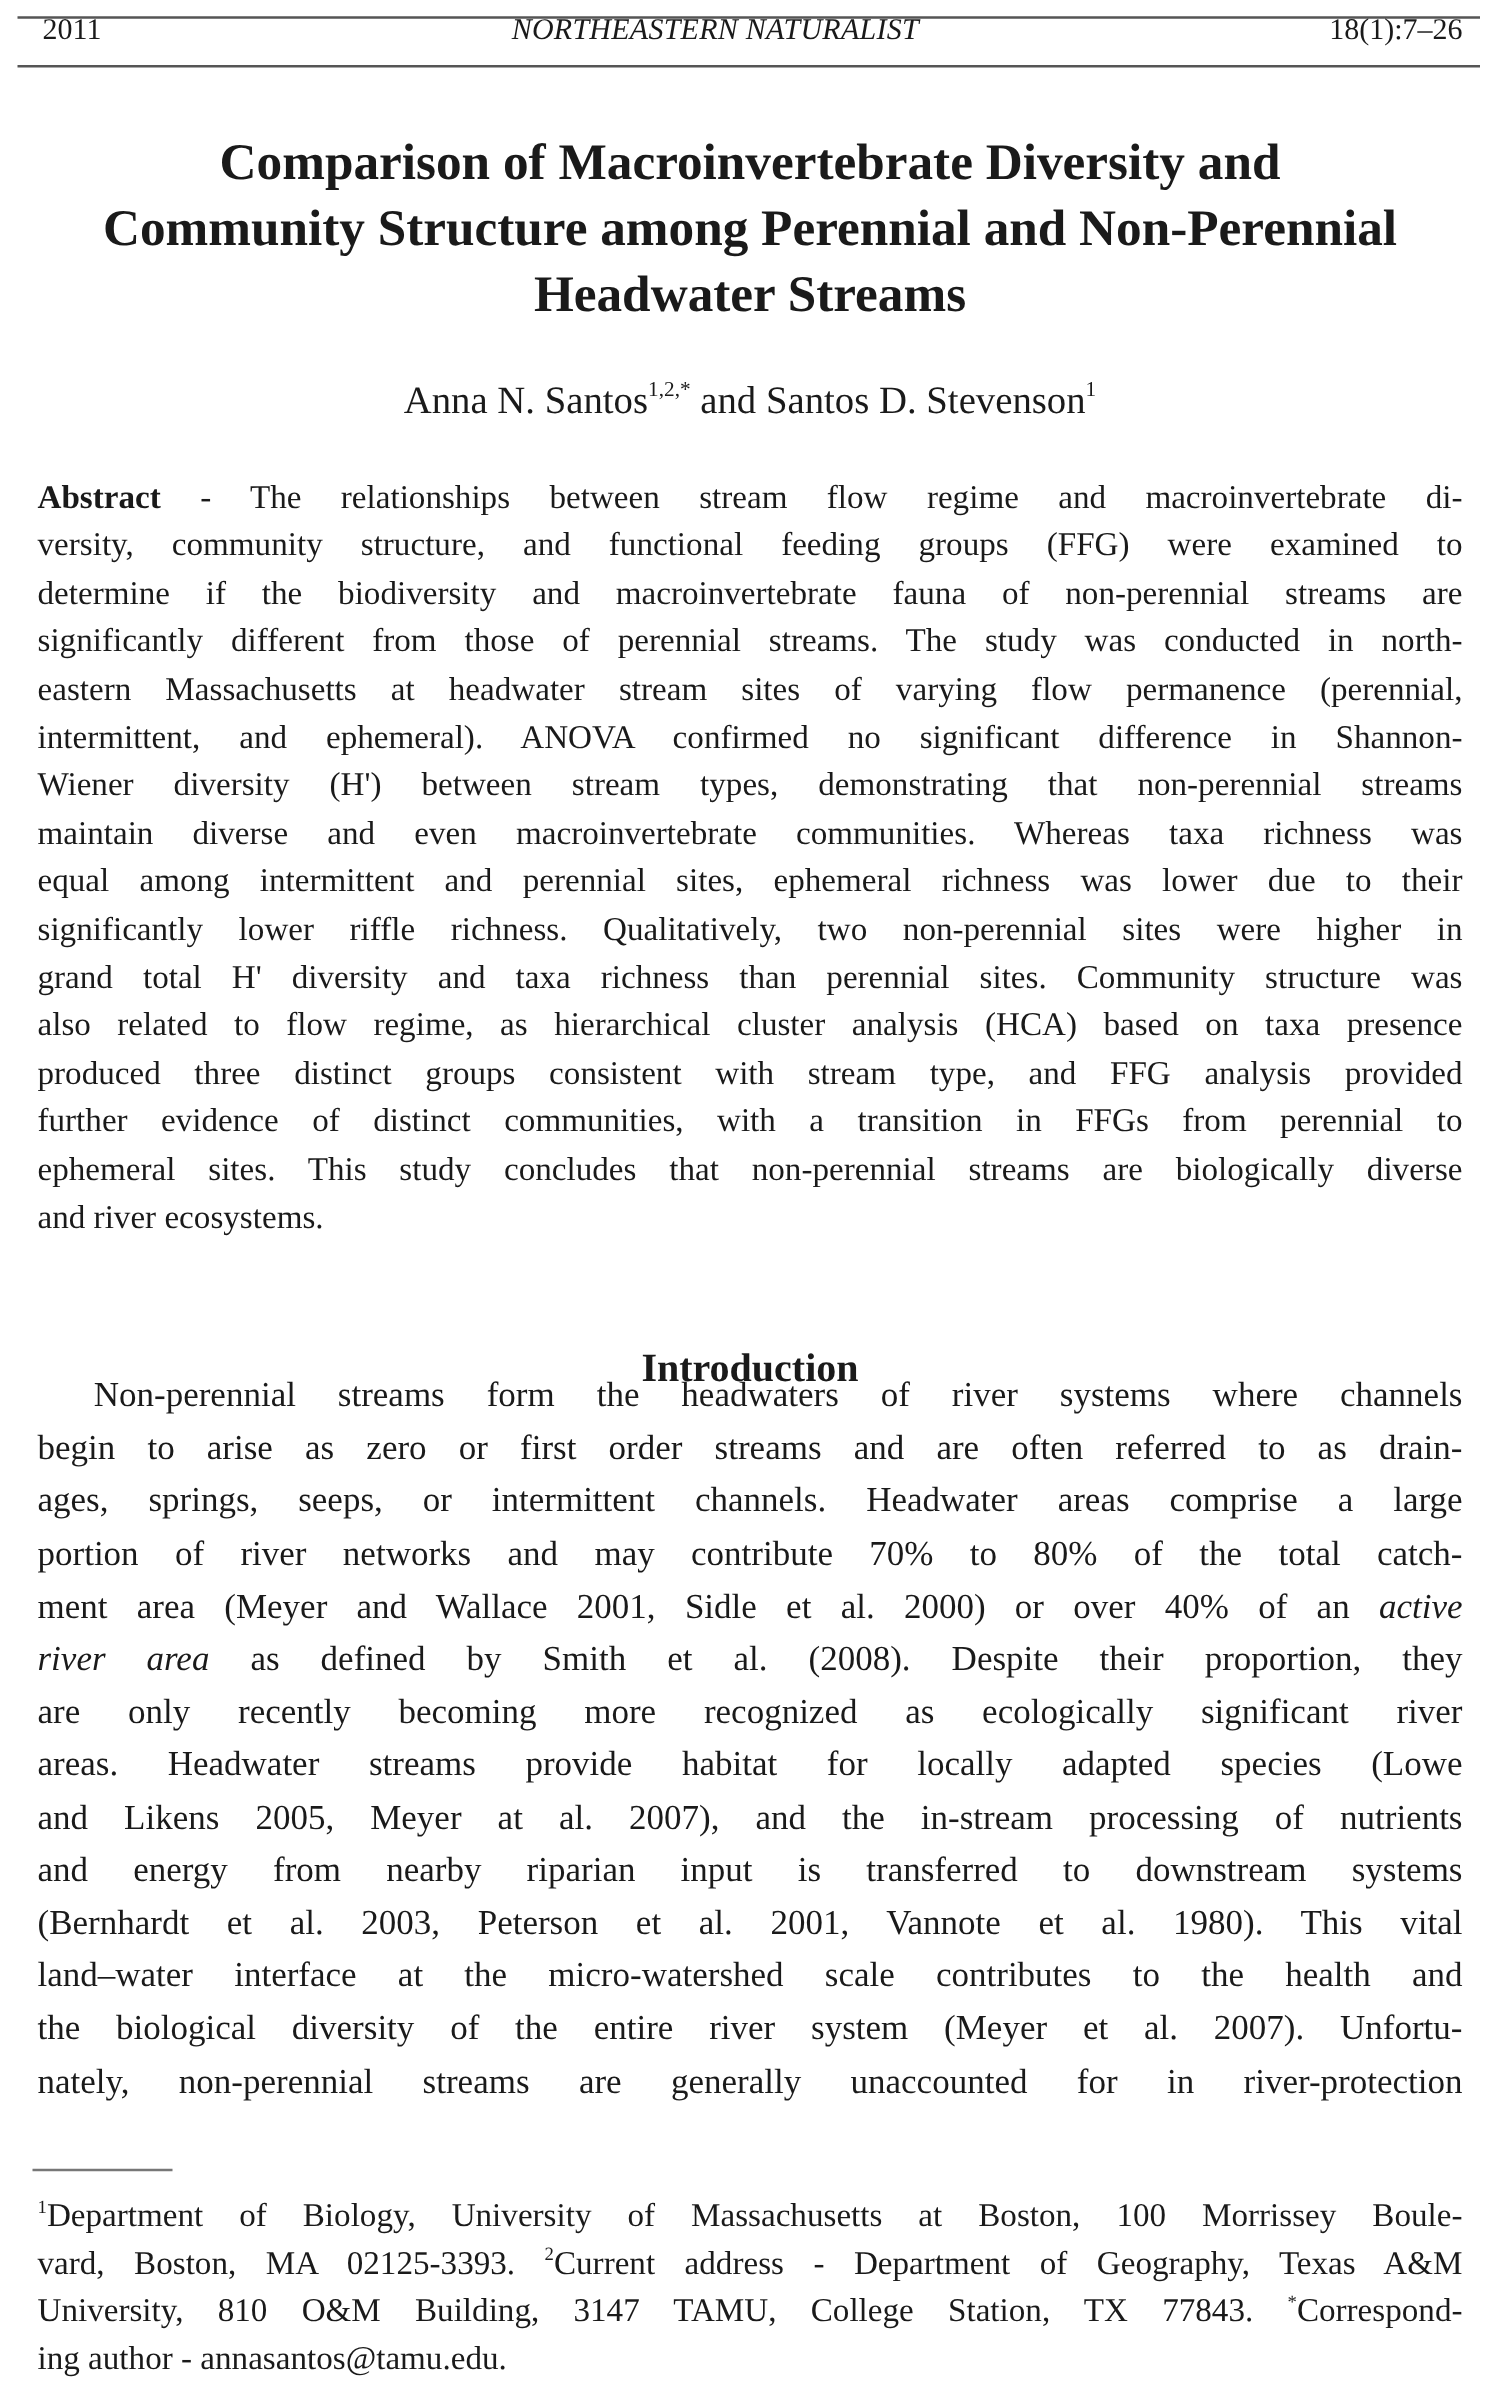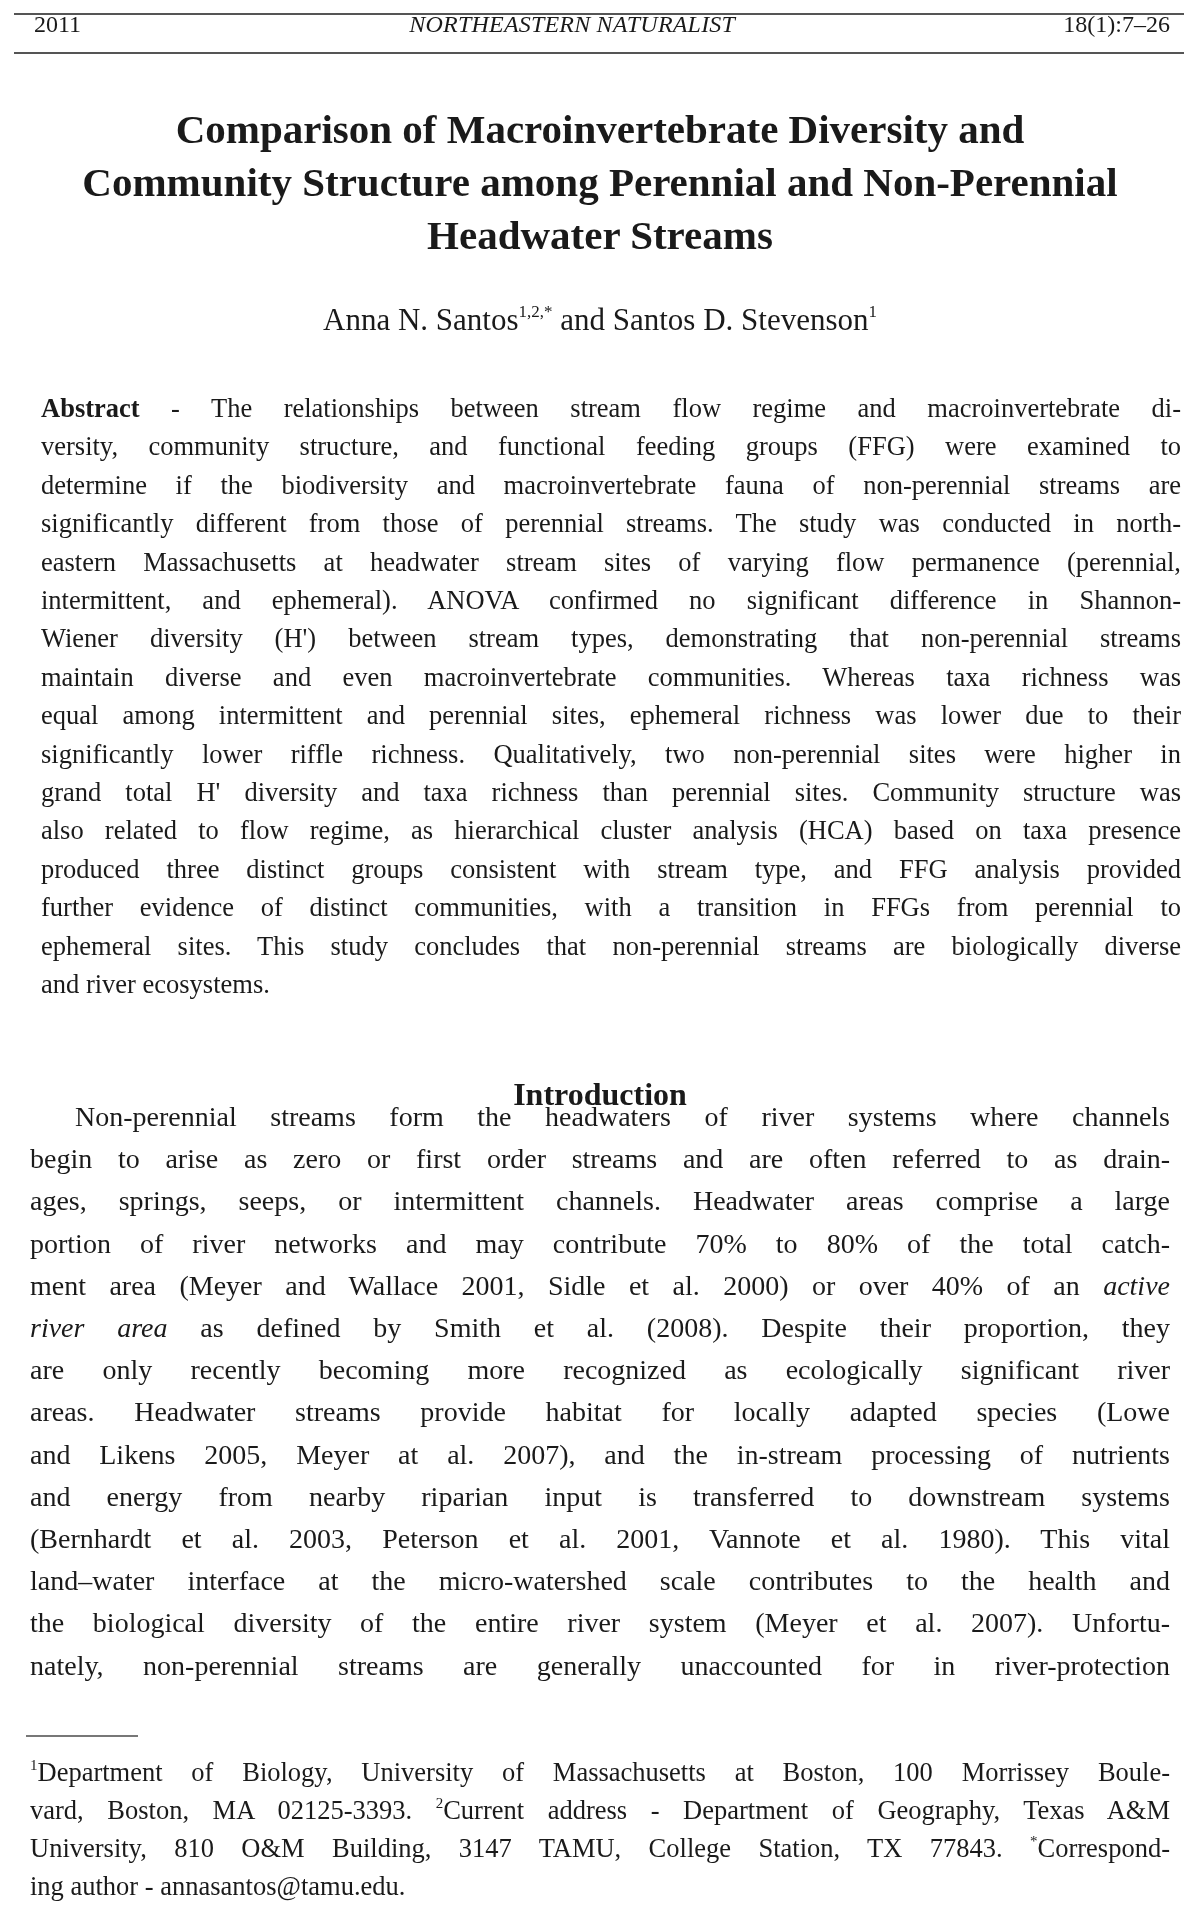--- a/index.html
+++ b/index.html
@@ -20,21 +20,21 @@
     position: absolute; top: 103px; left: 20px; width: 1160px;
     text-align: center; font-weight: bold; font-size: 41px; line-height: 53px; margin: 0;
   }
   .authors {
     position: absolute; top: 298px; left: 0; width: 1200px; text-align: center;
     font-size: 31px; line-height: 44px;
   }
   .authors sup { font-size: 17px; vertical-align: 13px; line-height: 0; }
   .abstract {
     position: absolute; top: 378px; left: 30px; width: 1140px;
-    font-size: 26.5px; line-height: 38.4px; text-align: justify; margin: 11px;
+    font-size: 26.5px; line-height: 38.4px; text-align: justify; margin: 0;
     hyphens: manual;
   }
   .abstract .label { font-weight: bold; }
   .section-heading {
     position: absolute; top: 1072px; left: 0; width: 1200px; text-align: center;
     font-weight: bold; font-size: 32px; line-height: 44px; margin: 0;
   }
   .intro {
     position: absolute; top: 1096px; left: 30px; width: 1140px;
     font-size: 28px; line-height: 42.2px; text-align: justify; margin: 0;

